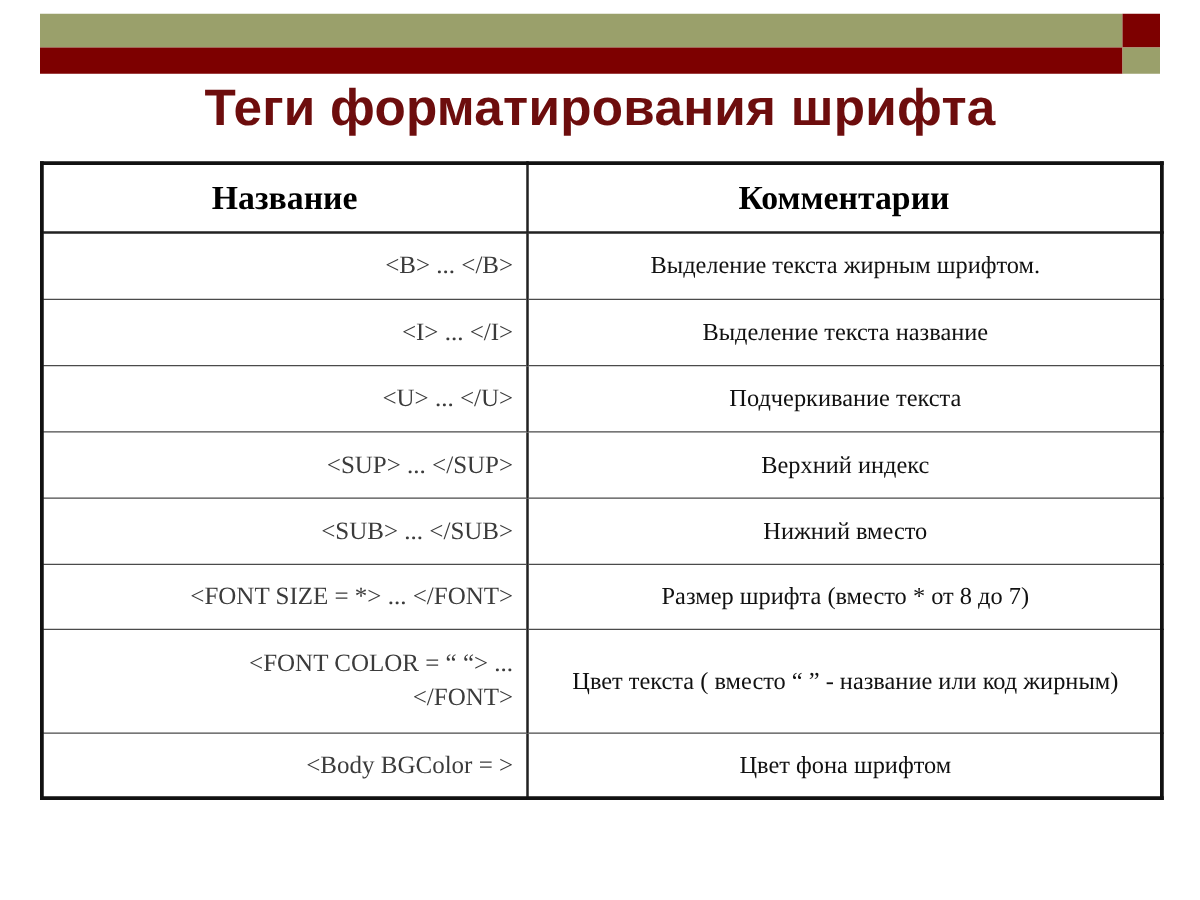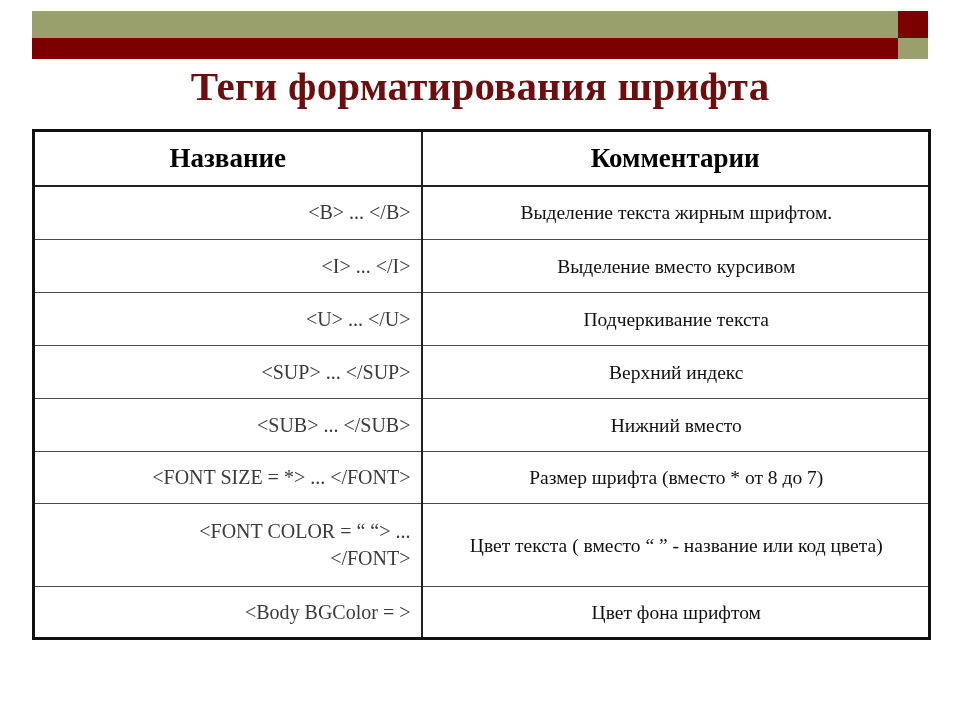--- a/index.html
+++ b/index.html
@@ -62,21 +62,21 @@
     background: #9aa06b;
   }
 
   
   .title {
     position: absolute;
     left: 0;
     top: 62px;
     width: 960px;
     text-align: center;
-    font-family: Liberation Serif, serif;
+    font-family: Liberation Sans, sans-serif;
     font-weight: bold;
     font-size: 41px;
     line-height: 48px;
     color: #6d0d0d;
     letter-spacing: 0.2px;
     white-space: nowrap;
   }
 
   
   .tbl-wrap {
@@ -198,21 +198,21 @@
           <td class="col-comm">
             <span class="cell-comm">Выделение текста жирным шрифтом.</span>
           </td>
         </tr>
 
         <tr class="r-2">
           <td class="col-name">
             <span class="cell-name">&lt;I&gt; ... &lt;/I&gt;</span>
           </td>
           <td class="col-comm">
-            <span class="cell-comm">Выделение вместо курсивом</span>
+            <span class="cell-comm">Выделение текста название</span>
           </td>
         </tr>
 
         <tr class="r-3">
           <td class="col-name">
             <span class="cell-name">&lt;U&gt; ... &lt;/U&gt;</span>
           </td>
           <td class="col-comm">
             <span class="cell-comm">Подчеркивание текста</span>
           </td>
@@ -245,21 +245,21 @@
           </td>
         </tr>
 
 
         <tr class="r-8">
           <td class="col-name">
             <span class="cell-name">&lt;FONT COLOR = “ “&gt; ...
 &lt;/FONT&gt;</span>
           </td>
           <td class="col-comm">
-            <span class="cell-comm">Цвет текста ( вместо “ ” -  название или код цвета)</span>
+            <span class="cell-comm">Цвет текста ( вместо “ ” -  название или код жирным)</span>
           </td>
         </tr>
 
         <tr class="r-9">
           <td class="col-name">
             <span class="cell-name">&lt;Body BGColor = &gt;</span>
           </td>
           <td class="col-comm">
             <span class="cell-comm">Цвет фона шрифтом</span>
           </td>

